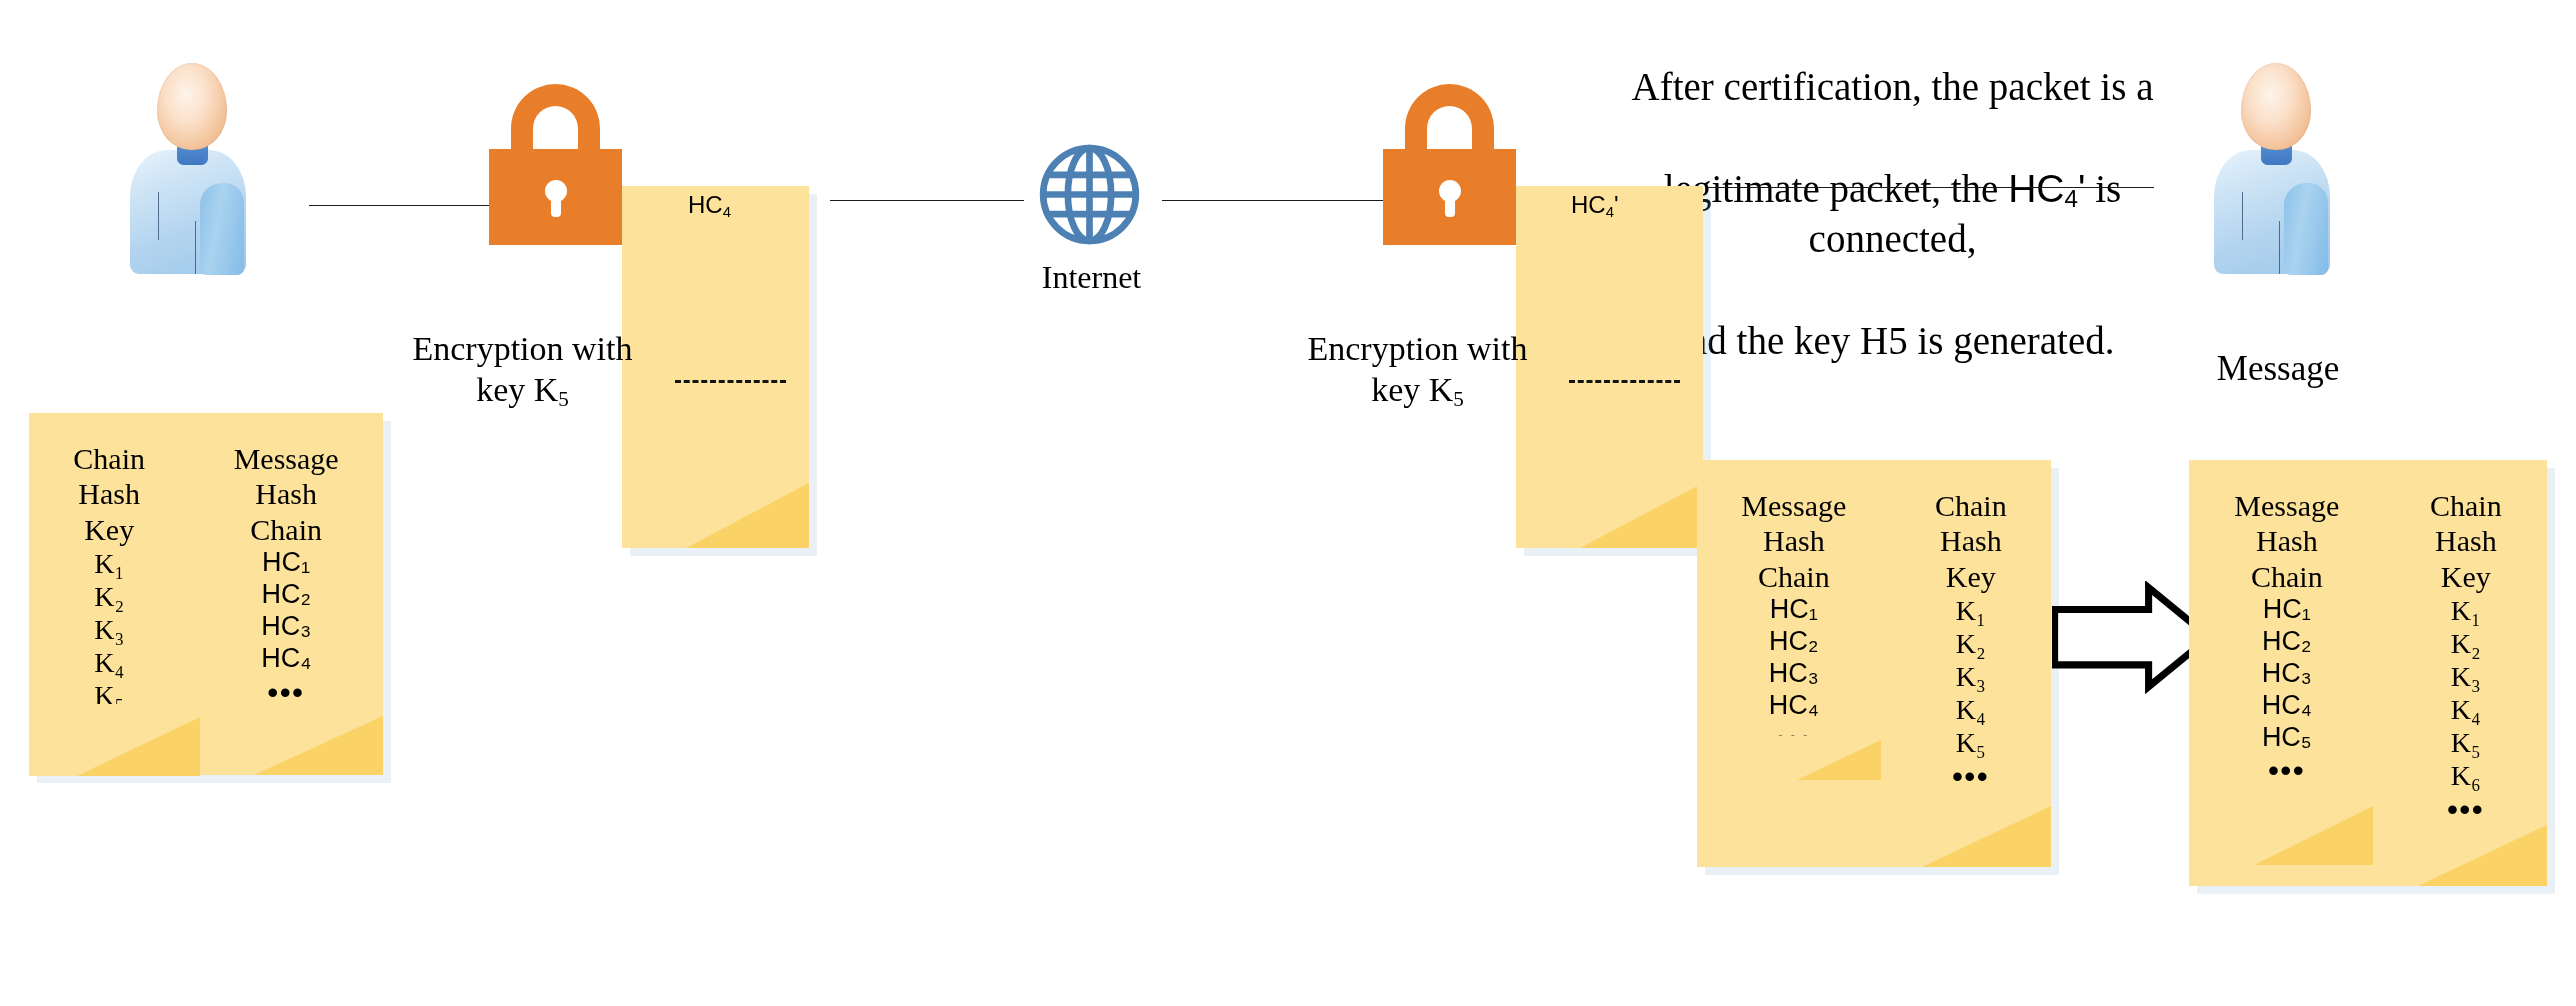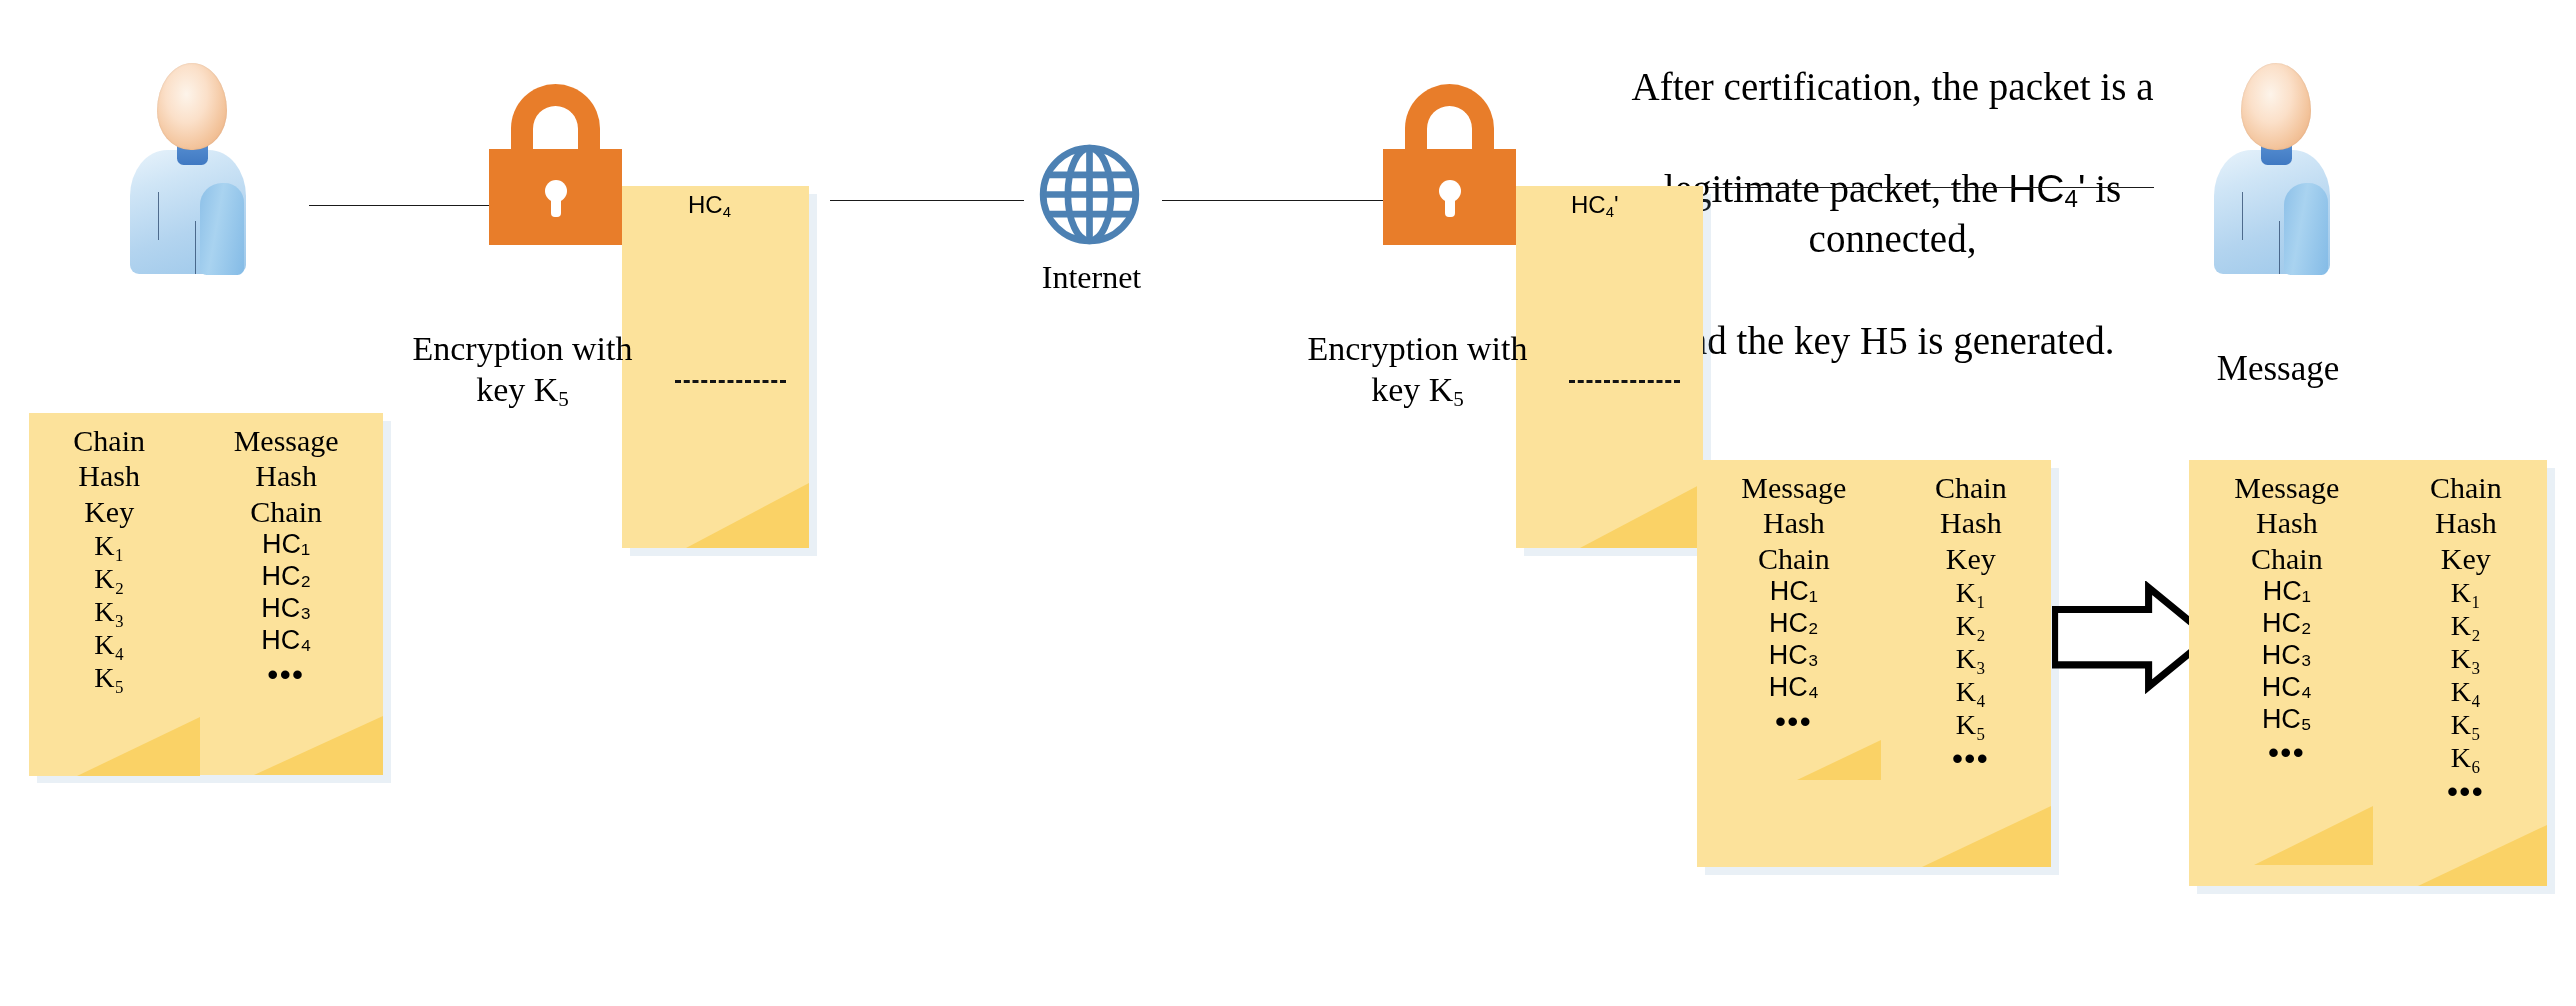--- a/index.html
+++ b/index.html
@@ -130,21 +130,21 @@
   .note-shadow {
     position: absolute;
     background: rgba(120,160,200,.16);
   }
 
   .note-cols {
     position: absolute;
     left: 0; right: 0; top: 0;
     display: flex;
     justify-content: space-around;
-    padding-top: 10px;
+    padding-top: 28px;
   }
   .note-col {
     text-align: center;
     font-family: "Liberation Serif", serif;
     font-size: 30px;
     line-height: 1.18;
   }
   .note-col .hdr { display: block; }
   .note-col .val { display: block; font-size: 28px; }
   .note-col .sansval { display: block; font-family: "Liberation Sans", sans-serif; font-size: 27px; }

